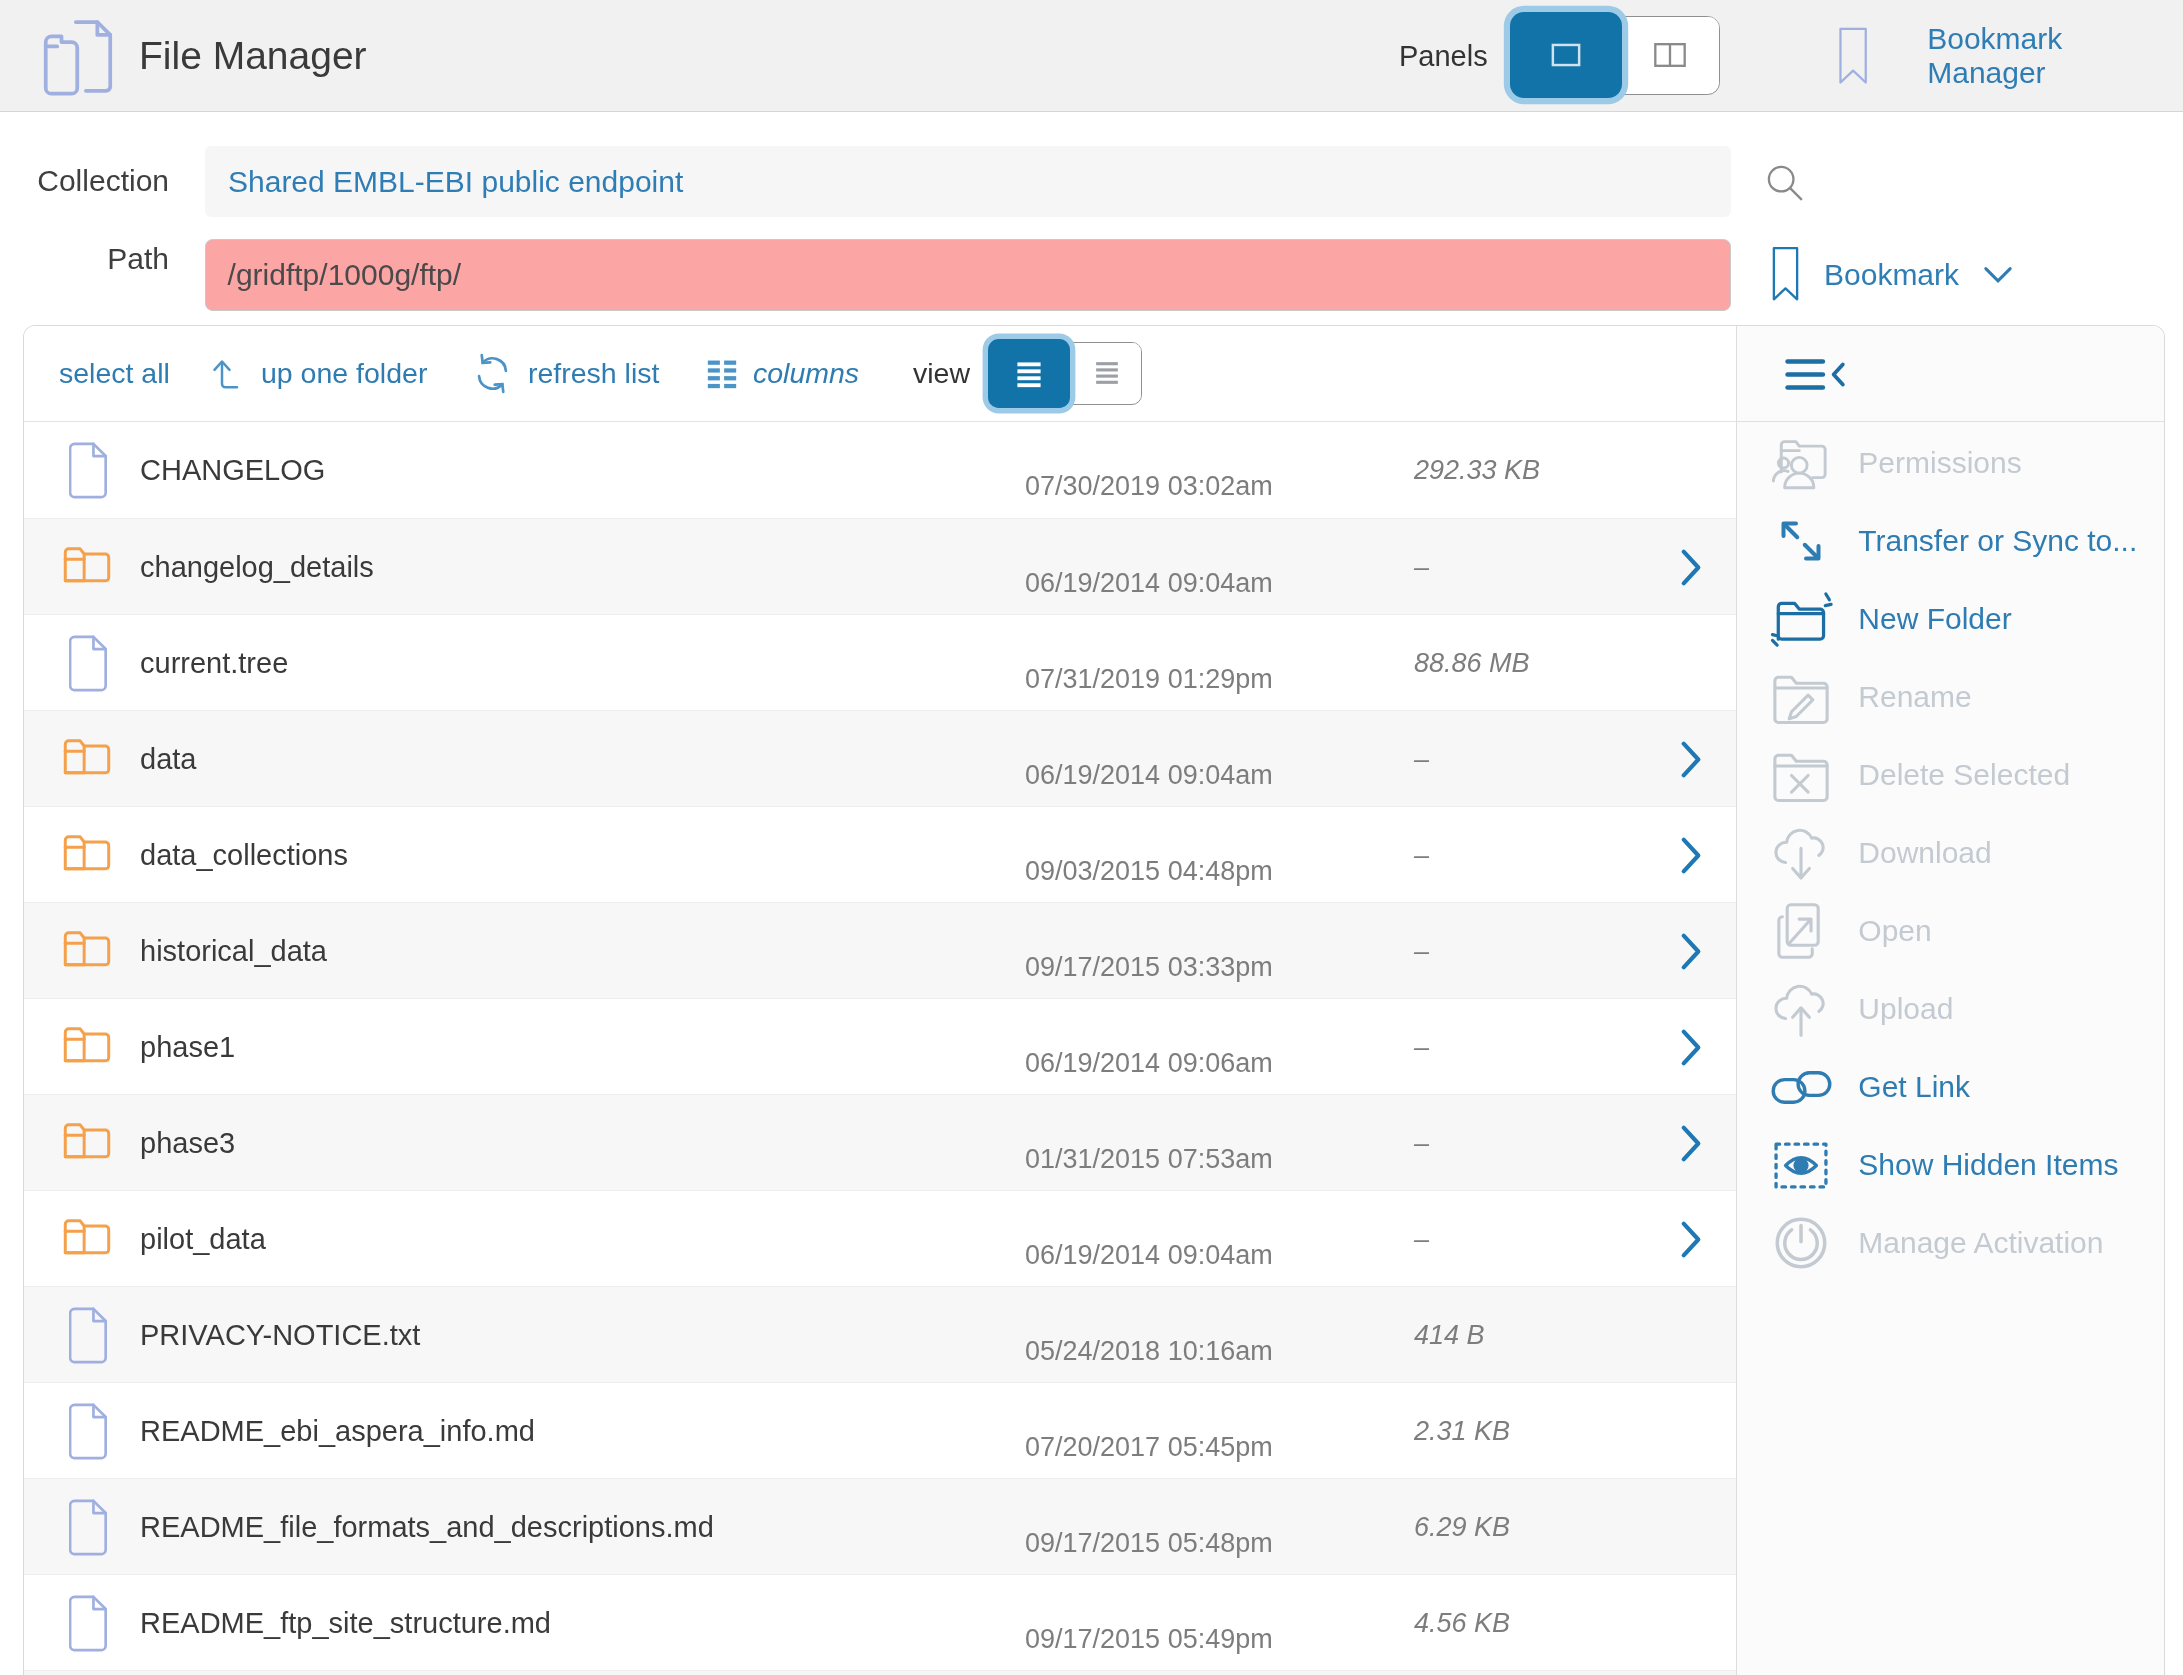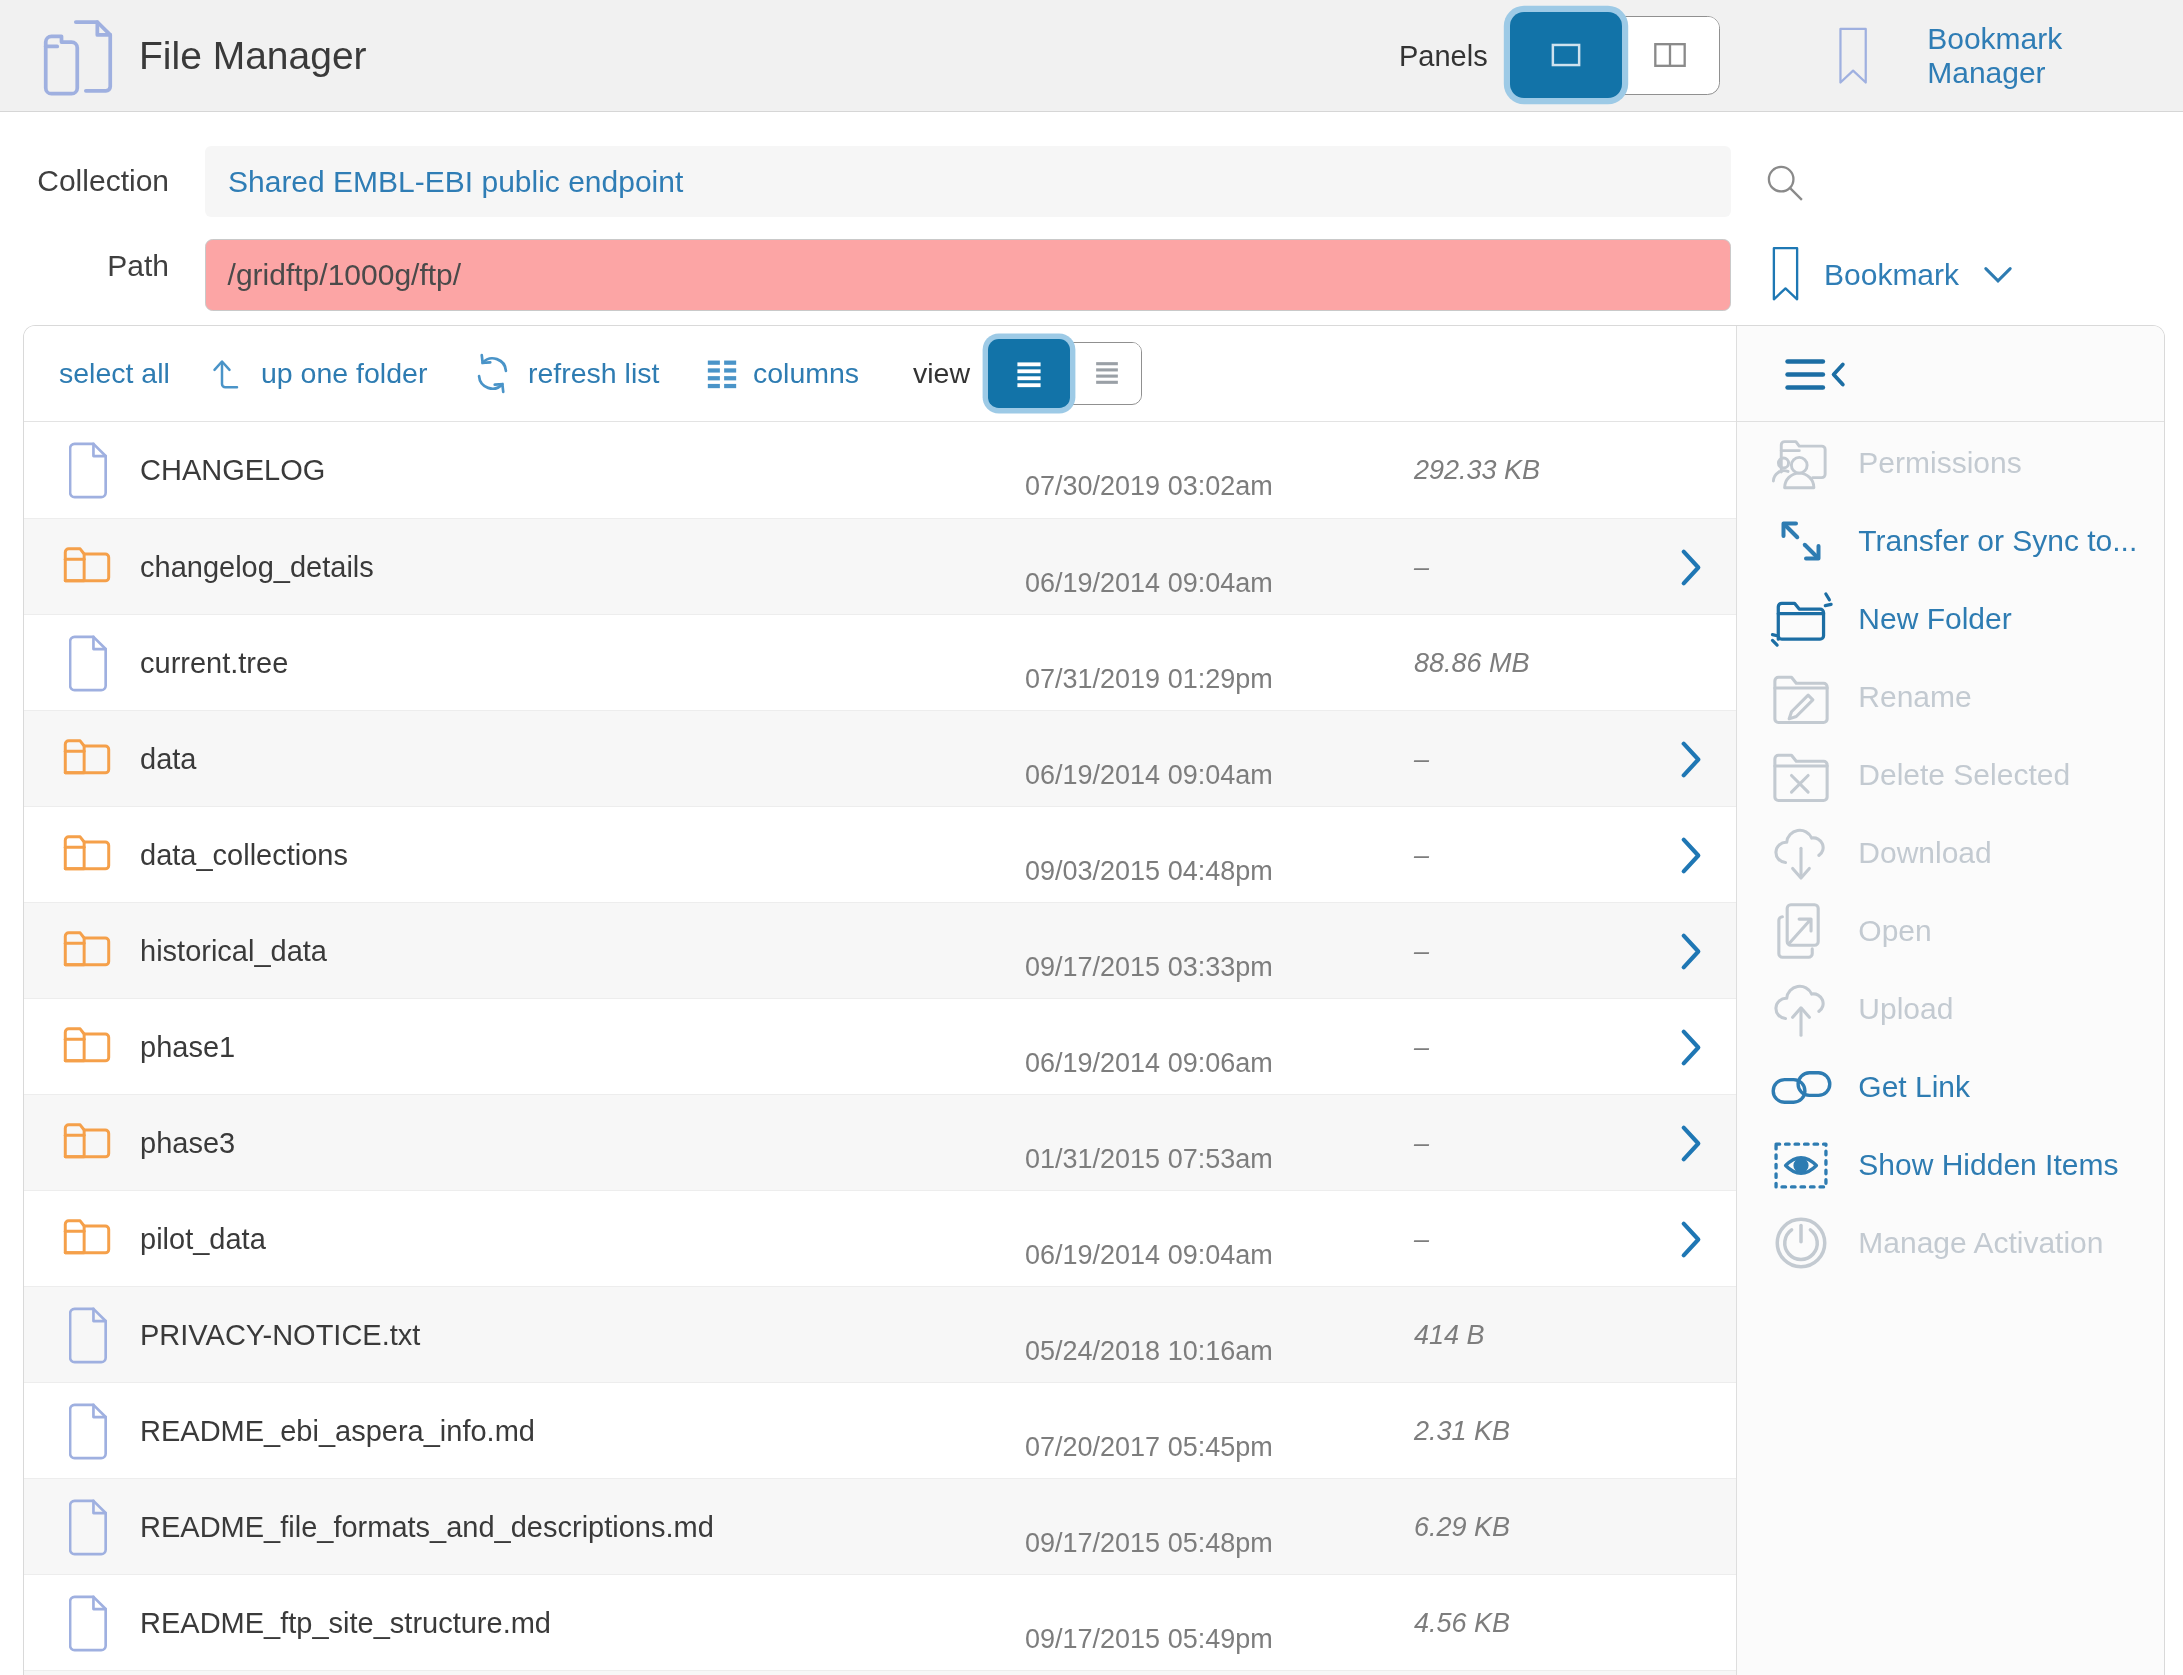--- a/index.html
+++ b/index.html
@@ -23,21 +23,21 @@
   #panel-btn-single svg, #panel-btn-dual svg { position:absolute; left:50%; top:50%;
     transform:translate(-50%,-50%); }
   #bookmark-manager { position:absolute; left:1836px; top:0; height:112px;
     display:flex; align-items:center; gap:17px; cursor:pointer; }
   #bookmark-manager .label { font-size:30px; color:#2f7db5;margin-left:40px; }
 
   
   .loc-label { position:absolute; left:0; width:169px; text-align:right;
     font-size:30px; color:#3f3f3f; }
   #collection-label { top:146px; height:69px; line-height:69px; }
-  #path-label { top:231px; height:69px; line-height:69px; }
+  #path-label { top:224px; height:69px; line-height:69px; }
   #collection-field { position:absolute; left:205px; top:146px; width:1526px; height:71px;
     background:#f6f6f6; border-radius:6.2px; line-height:71px; padding-left:23px;
     font-size:30px; color:#2f7db5; cursor:text; }
   #path-field { position:absolute; left:205px; top:239px; width:1526px; height:72px;
     background:#fca5a5; border:1.5px solid #c9c9c9; border-radius:7.7px; line-height:69px;
     padding-left:21.6px; font-size:30px; color:#4a4a4a; cursor:text; }
   #search-btn { position:absolute; left:1762px; top:160px; width:46px; height:46px; cursor:pointer; }
   #bookmark-link { position:absolute; left:1770px; top:239px; height:71px;
     display:flex; align-items:center; gap:23px; cursor:pointer; }
   #bookmark-link .label { font-size:30px; color:#2f7db5;text-align:right; }
@@ -48,21 +48,21 @@
     background:#fff; overflow:hidden; }
 
   
   #toolbar { position:absolute; left:0; top:0; width:1712px; height:96px;
     border-bottom:1.5px solid #e3e3e3; background:#fff; }
   .tool { position:absolute; top:0; height:95px; display:flex; align-items:center;
     gap:14px; cursor:pointer; font-size:28.5px; color:#2e7cb2; }
   #tool-select-all { left:35px; }
   #tool-up { left:183px; }
   #tool-refresh { left:447px; }
-  #tool-columns { left:681px; }
+  #tool-columns { left:681px;font-style:italic; }
   #view-label { position:absolute; left:889px; top:0; height:95px; line-height:95px;
     font-size:28.5px; color:#333; }
   #view-toggle { position:absolute; left:967px; top:16px; width:151px; height:63px;
     background:#fff; border:1.5px solid #909090; border-radius:10px; }
   #view-btn-list { position:absolute; left:-3.9px; top:-3.9px; width:82px; height:69px;
     background:#1273a8; border-radius:10.8px; box-shadow:0 0 0 5.4px #9dcae6; }
   #view-btn-condensed { position:absolute; right:0; top:0; width:69px; height:60px;
     background:#fff; border-radius:8.5px; }
   #view-btn-list svg, #view-btn-condensed svg { position:absolute; left:50%; top:50%;
     transform:translate(-50%,-50%); }

